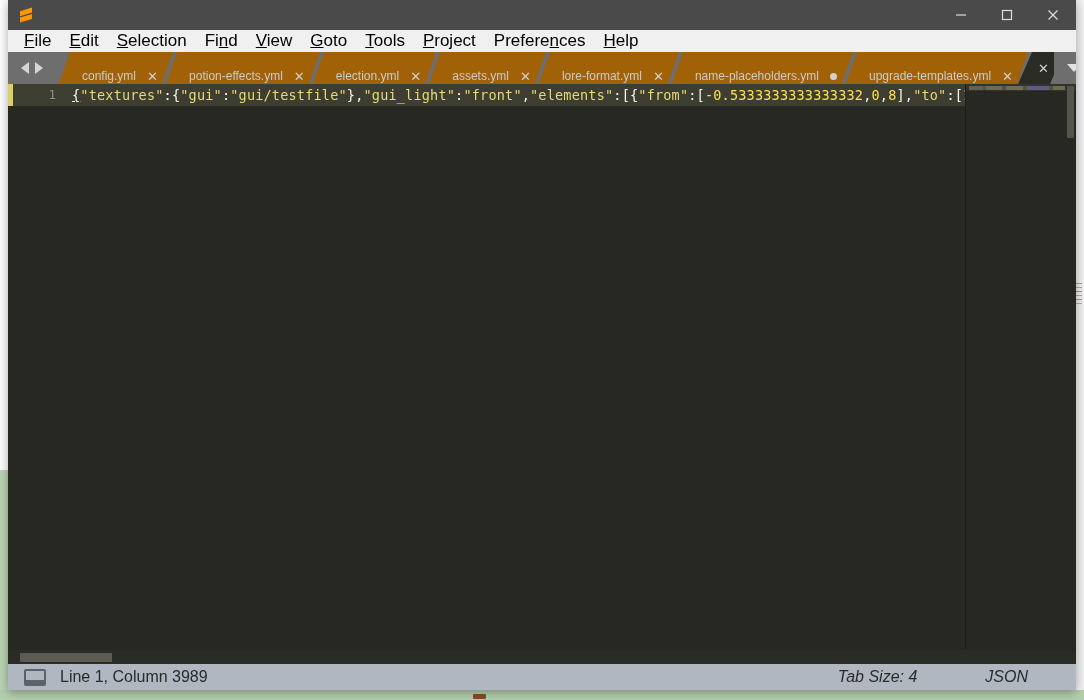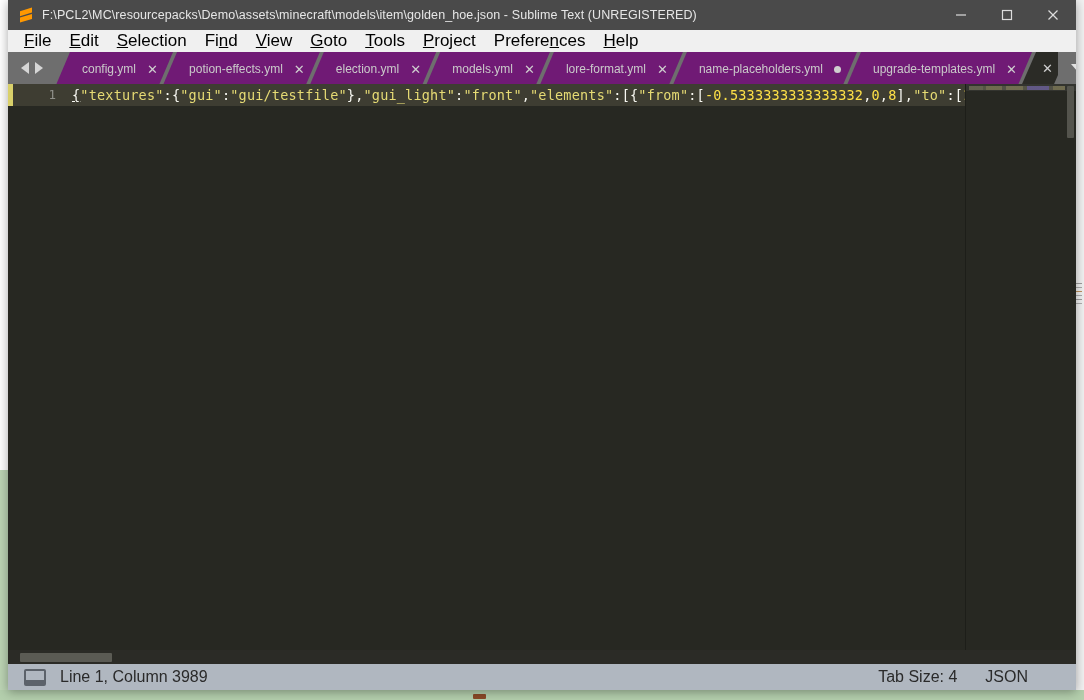--- a/index.html
+++ b/index.html
@@ -153,23 +153,23 @@
     border-top: 6px solid transparent;
     border-bottom: 6px solid transparent;
   }
   .nav-left  { border-right: 8px solid #d6d6d6; }
   .nav-right { border-left: 8px solid #d6d6d6; }
 
   .tab {
     position: relative;
     display: flex;
     align-items: center;
-    padding: 1px 16px 0 26px;
+    padding: 8px 16px 0 26px;
     margin-right: -10px;
-    background: #701a75;
+    background: #a16207;
     flex: none;
     height: 32px;
     clip-path: polygon(14px 0, 100% 0, calc(100% - 14px) 100%, 0 100%);
     color: #cacaca;
     font-size: 12px;
     white-space: nowrap;
   }
   .tab.active {
     background: #2b2b26;
     color: #d8d8d8;
@@ -348,22 +348,23 @@
     content: "";
     position: absolute;
     left: 0; right: 0; bottom: 0;
     height: 4px;
     background: #5c626a;
   }
   #status-right {
     margin-left: auto;
     display: flex;
     align-items: center;
-    gap: 28px;
+    gap: 68px;
     padding-right: 48px;
+    font-style: italic;
   }
 </style>
 </head>
 <body>
 
 <div id="desktop">
   <div id="desktop-lower"></div>
   <div id="desktop-lower-2"></div>
   <div id="bg-right-panel">
   </div>
@@ -373,21 +374,20 @@
 
 <div id="window">
 
   <div id="titlebar">
     <div id="title-logo">
       <svg width="14" height="16" viewBox="0 0 14 16">
         <polygon points="1,4.2 13,0.6 13,5.6 1,9.2" fill="#ff9800"></polygon>
         <polygon points="1,10.6 13,7.0 13,12.0 1,15.6" fill="#ff9800"></polygon>
       </svg>
     </div>
-    <div id="title-text">F:\PCL2\MC\resourcepacks\Demo\assets\minecraft\models\item\golden_hoe.json - Sublime Text (UNREGISTERED)</div>
     <div id="win-controls">
       <div class="wbtn" id="wbtn-min">
         <svg width="12" height="12" viewBox="0 0 12 12">
             <line x1="1" y1="6" x2="11" y2="6" stroke="#dcdcdc" stroke-width="1.2"></line>
           </svg>
       </div>
       <div class="wbtn" id="wbtn-max">
         <svg width="12" height="12" viewBox="0 0 12 12">
             <rect x="1.5" y="1.5" width="9" height="9" fill="none" stroke="#dcdcdc" stroke-width="1.2"></rect>
           </svg>
@@ -426,21 +426,21 @@
         </div>
         <div class="tab">
           <span class="tab-label">potion-effects.yml</span>
           <span class="tab-close">✕</span>
         </div>
         <div class="tab">
           <span class="tab-label">election.yml</span>
           <span class="tab-close">✕</span>
         </div>
         <div class="tab">
-          <span class="tab-label">models.yml</span>
+          <span class="tab-label">assets.yml</span>
           <span class="tab-close">✕</span>
         </div>
         <div class="tab">
           <span class="tab-label">lore-format.yml</span>
           <span class="tab-close">✕</span>
         </div>
         <div class="tab">
           <span class="tab-label">name-placeholders.yml</span>
           <span class="tab-dirty"></span>
         </div>

